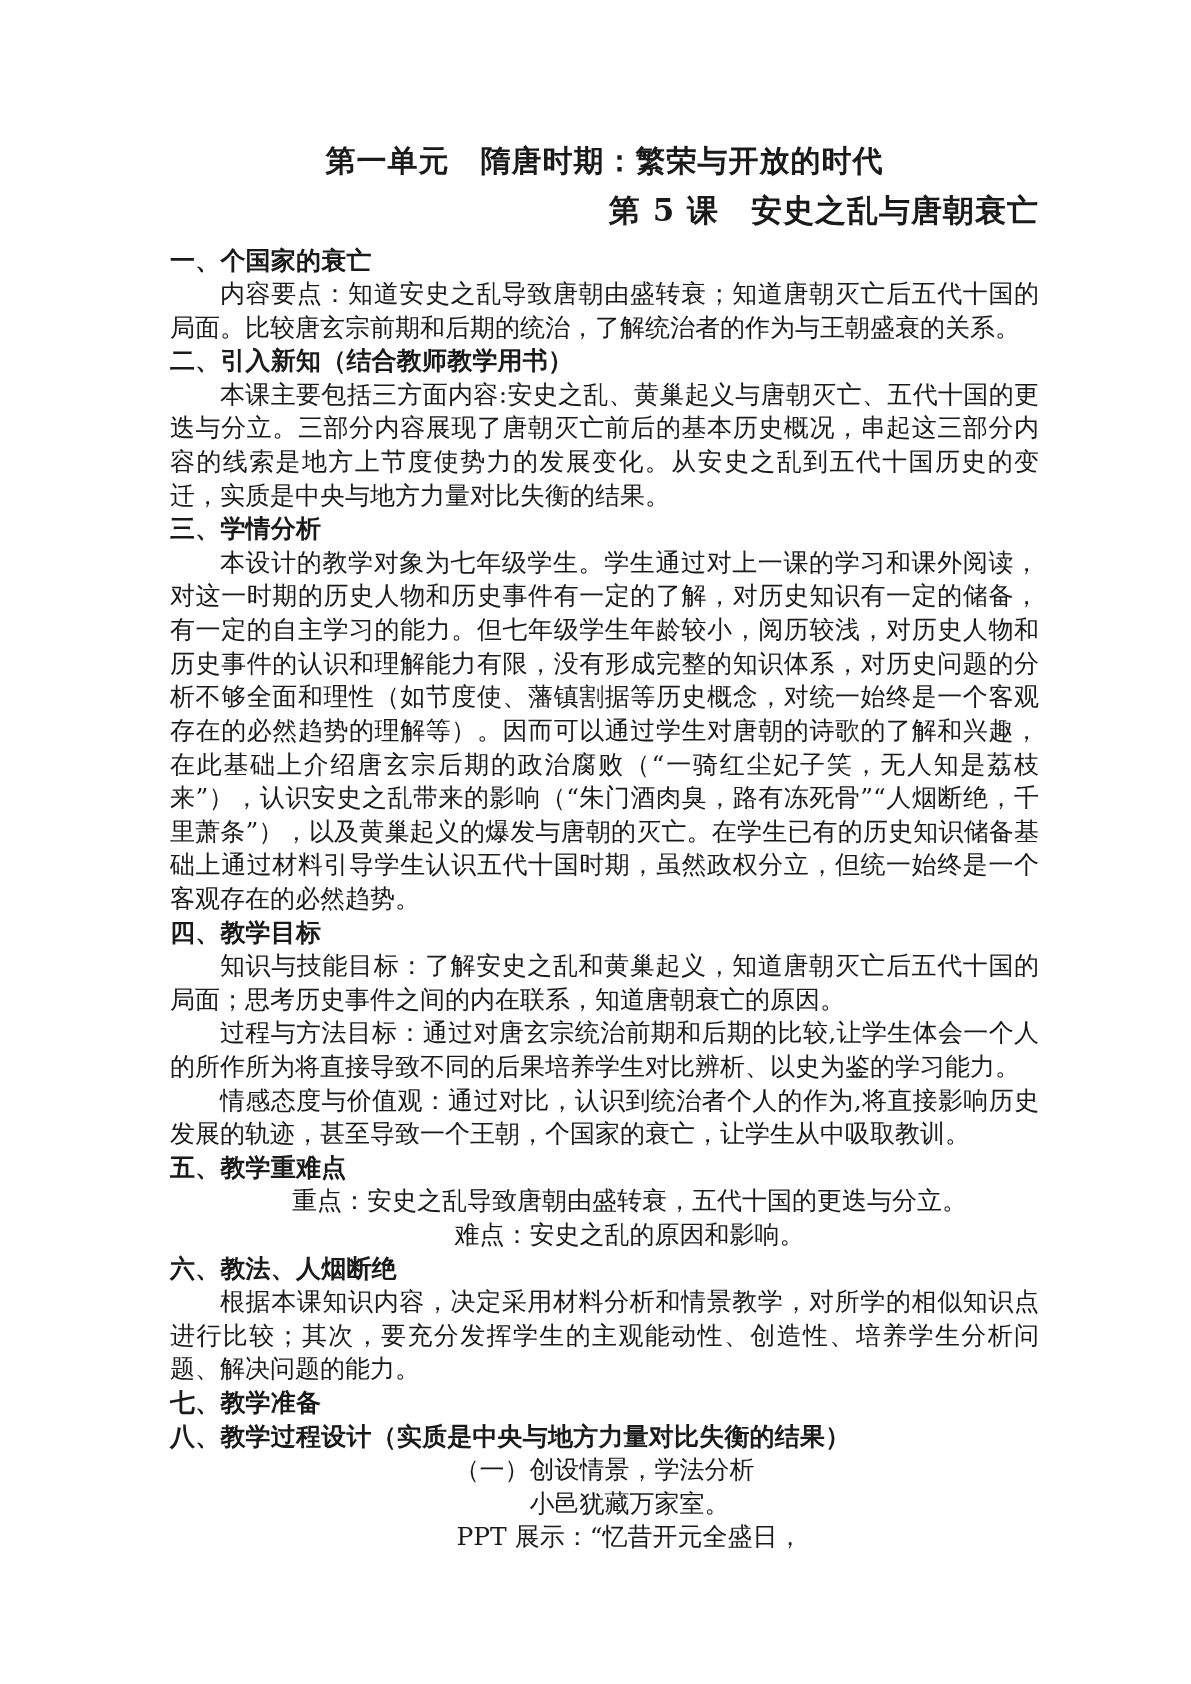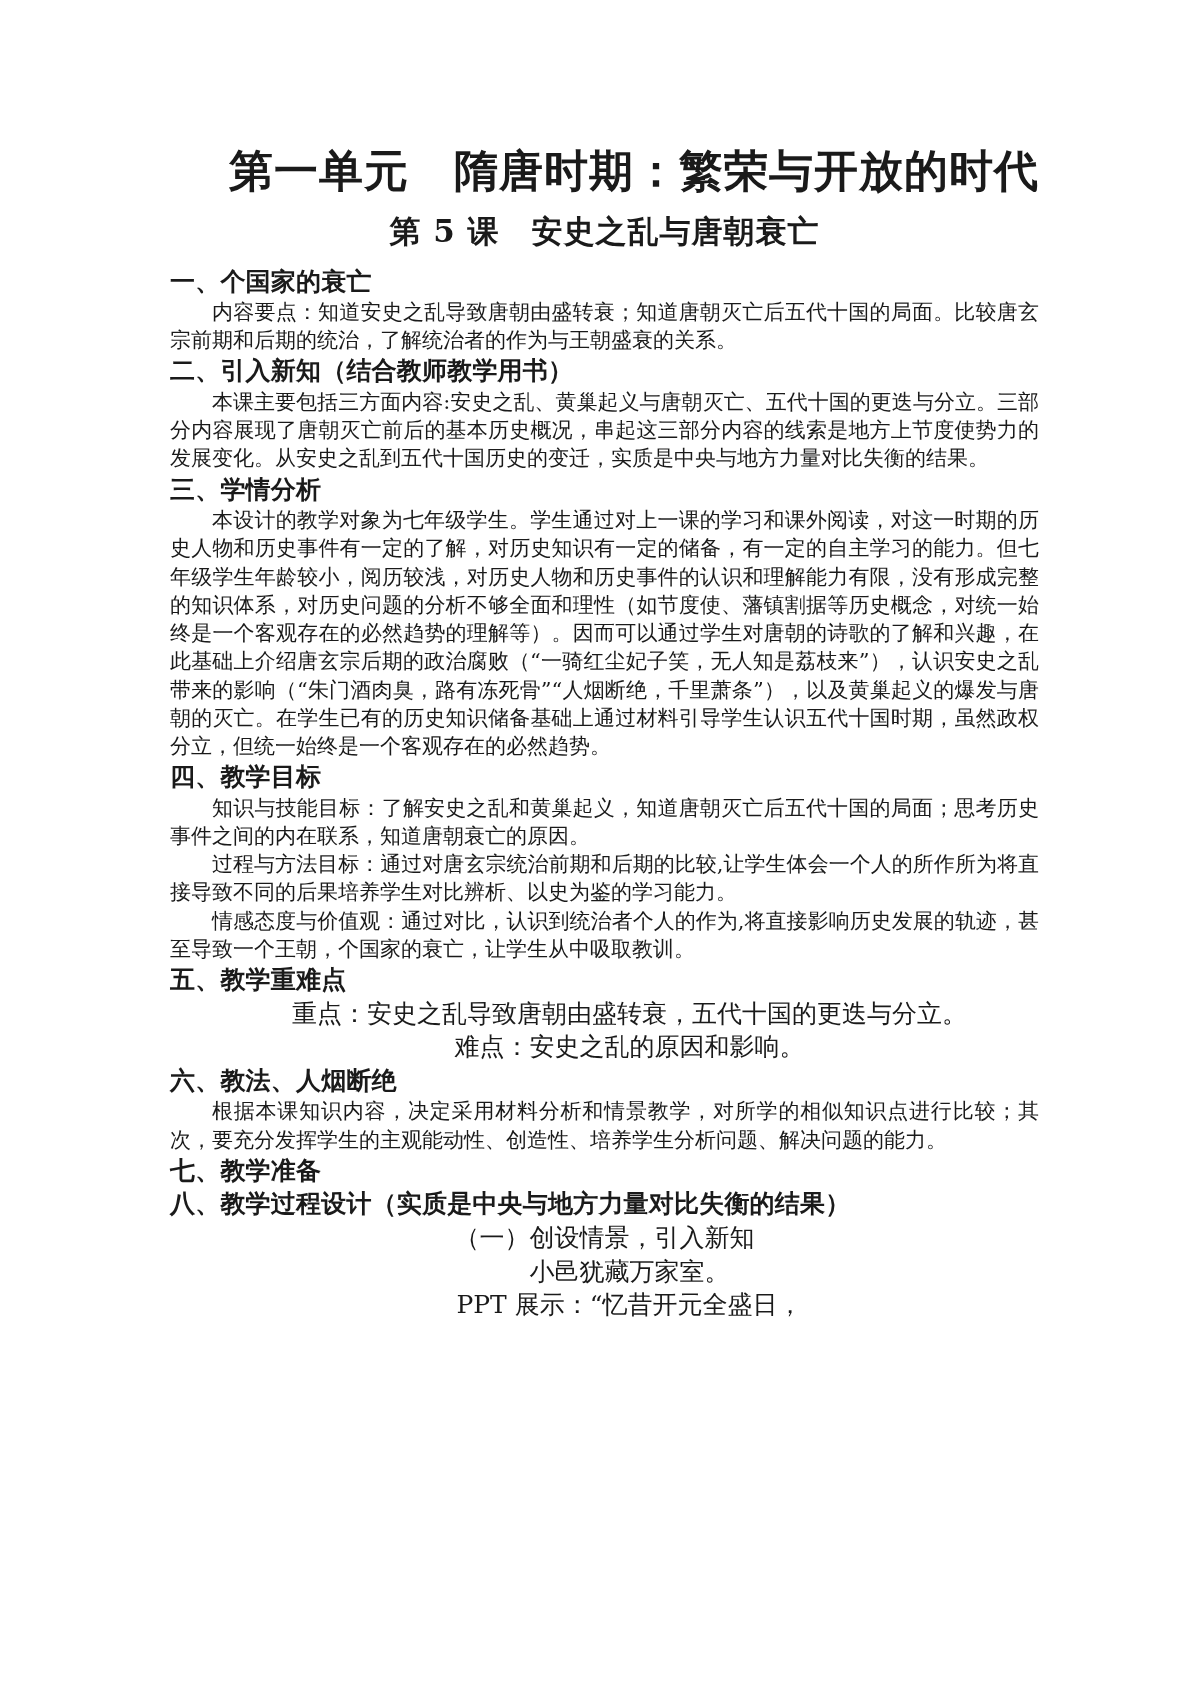--- a/index.html
+++ b/index.html
@@ -21,30 +21,30 @@
     left: 0;
     top: 0;
     width: 1191px;
     height: 1684px;
     box-sizing: border-box;
     padding: 138px 152px 40px 170px;
   }
 
   
   .doc-title {
-    text-align: right;
+    text-align: center;
     font-weight: bold;
-    font-size: 44px;
+    font-size: 30px;
     line-height: 1.5;
     letter-spacing: 1px;
     margin: 0 0 4px 0;
     white-space: pre;
   }
   .doc-subtitle {
-    text-align: center;
+    text-align: right;
     font-weight: bold;
     font-size: 31px;
     line-height: 1.5;
     letter-spacing: 1px;
     margin: 0 0 10px 0;
     white-space: pre;
   }
 
   
   .heading {
@@ -52,21 +52,21 @@
     font-size: 25px;
     line-height: 1.34;
     margin: 0;
     text-align: left;
     white-space: pre;
     letter-spacing: 0.2px;
   }
 
   
   .para {
-    font-size: 21px;
+    font-size: 25px;
     line-height: 1.345;
     margin: 0;
     text-align: justify;
     text-justify: inter-character;
     text-indent: 2em;
     letter-spacing: 0px;
     word-break: break-all;
   }
   .sub-line {
     font-size: 25px;
@@ -108,17 +108,17 @@
   <div class="heading">五、教学重难点</div>
   <div class="sub-line ind2">重点：安史之乱导致唐朝由盛转衰，五代十国的更迭与分立。</div>
   <div class="sub-line ind2">难点：安史之乱的原因和影响。</div>
 
   <div class="heading">六、教法、人烟断绝</div>
   <p class="para">根据本课知识内容，决定采用材料分析和情景教学，对所学的相似知识点进行比较；其次，要充分发挥学生的主观能动性、创造性、培养学生分析问题、解决问题的能力。</p>
 
   <div class="heading">七、教学准备</div>
 
   <div class="heading">八、教学过程设计（实质是中央与地方力量对比失衡的结果）</div>
-  <div class="sub-line ind0">（一）创设情景，引入新知</div>
+  <div class="sub-line ind0">（一）创设情景，学法分析</div>
   <div class="sub-line ind2">小邑犹藏万家室。</div>
   <div class="sub-line ind2">PPT 展示：“忆昔开元全盛日，</div>
 
 </div>
 
 </body></html>

